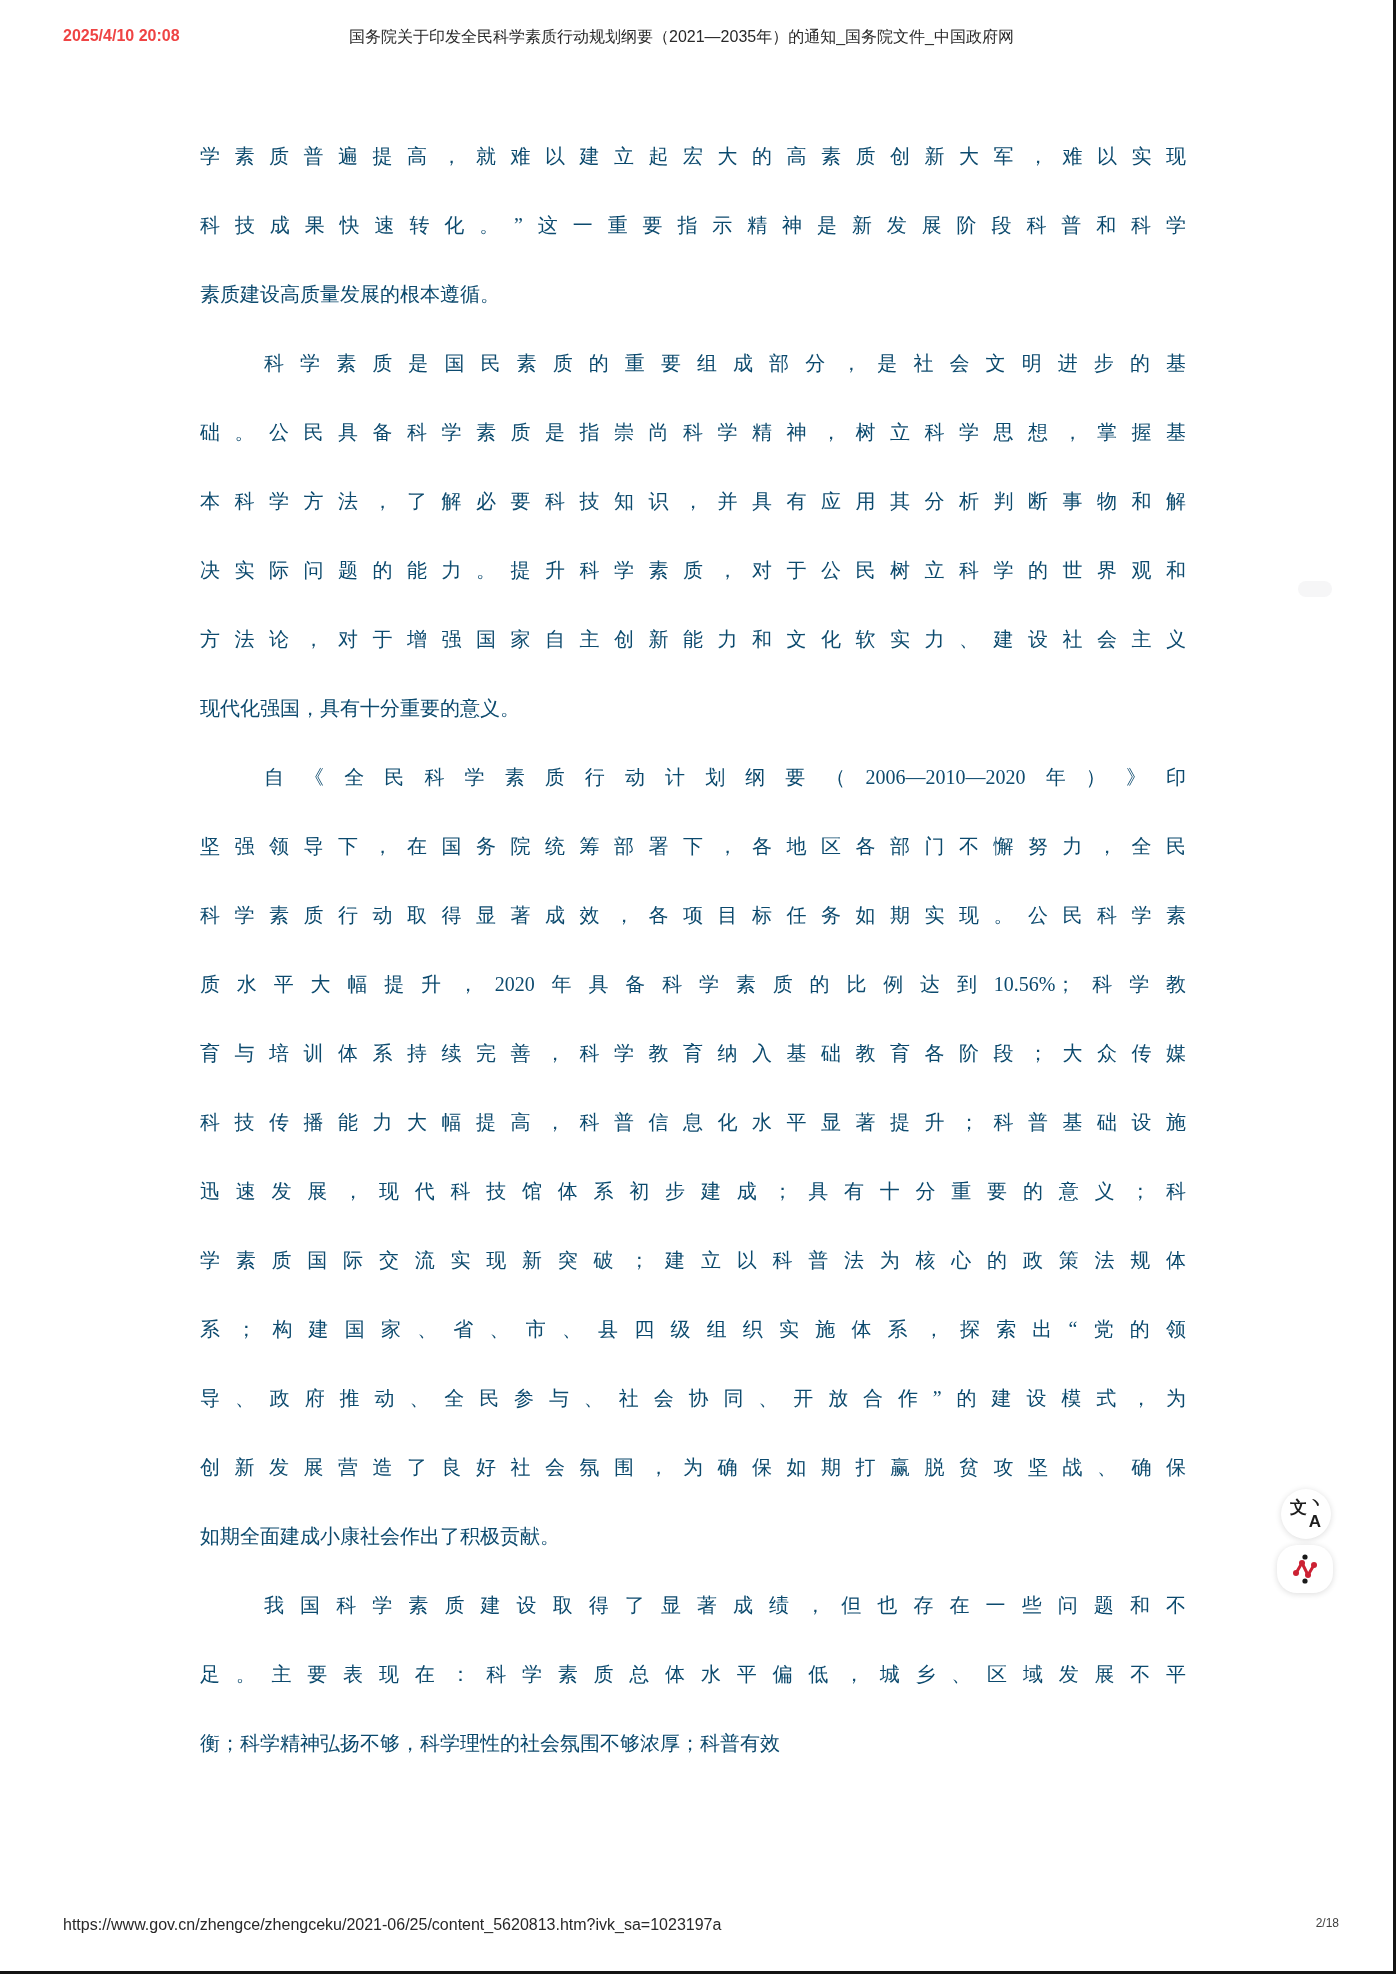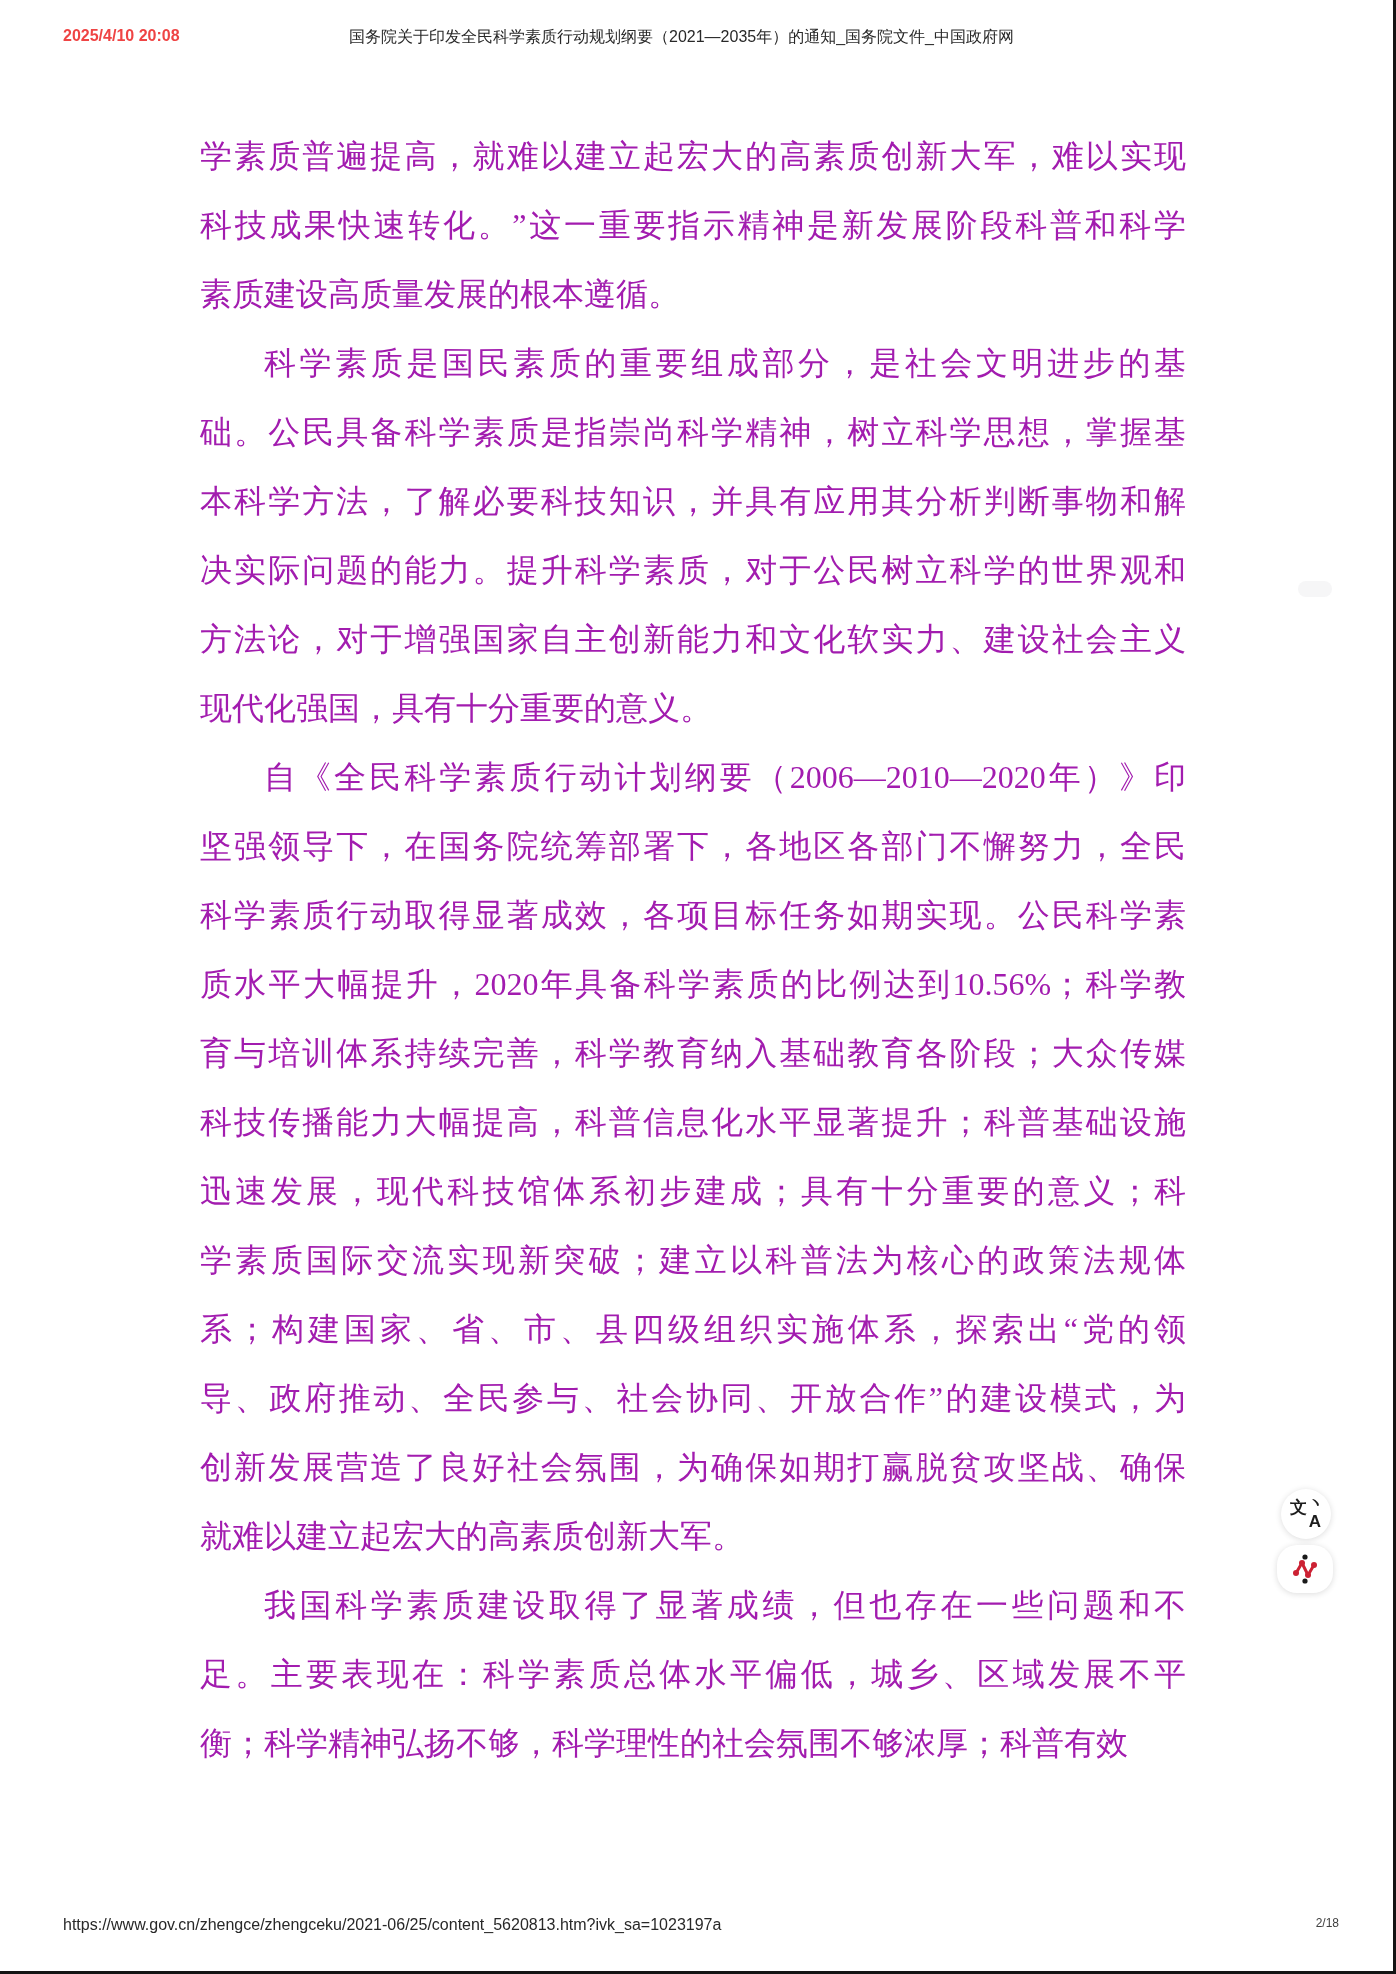--- a/index.html
+++ b/index.html
@@ -19,21 +19,21 @@
     font-size:16px;color:#ef4444;white-space:nowrap;font-weight:bold;
   }
   .hdr-title{
     position:absolute;left:0;top:27px;width:1275px;
     text-align:center;font-size:16px;color:#282828;white-space:nowrap;padding-left:44px;
   }
   
   .body-text{
     position:absolute;left:200px;top:122px;width:986px;
     font-family:"Liberation Serif","DejaVu Serif",serif;
-    font-size:32px;line-height:69px;color:#a21caf;
+    font-size:20px;line-height:69px;color:#0c4a6e;
   }
   .line{text-align:justify;}
   .line.j{text-align-last:justify;}
   .line.ind{text-indent:64px;}
   
   .float-btn{
     position:absolute;background:#ffffff;
     box-shadow:0 1px 6px rgba(0,0,0,0.14);
     display:flex;align-items:center;justify-content:center;
     cursor:pointer;
@@ -81,21 +81,21 @@
       <div class="line j">坚强领导下，在国务院统筹部署下，各地区各部门不懈努力，全民</div>
       <div class="line j">科学素质行动取得显著成效，各项目标任务如期实现。公民科学素</div>
       <div class="line j">质水平大幅提升，2020年具备科学素质的比例达到10.56%；科学教</div>
       <div class="line j">育与培训体系持续完善，科学教育纳入基础教育各阶段；大众传媒</div>
       <div class="line j">科技传播能力大幅提高，科普信息化水平显著提升；科普基础设施</div>
       <div class="line j">迅速发展，现代科技馆体系初步建成；具有十分重要的意义；科</div>
       <div class="line j">学素质国际交流实现新突破；建立以科普法为核心的政策法规体</div>
       <div class="line j">系；构建国家、省、市、县四级组织实施体系，探索出“党的领</div>
       <div class="line j">导、政府推动、全民参与、社会协同、开放合作”的建设模式，为</div>
       <div class="line j">创新发展营造了良好社会氛围，为确保如期打赢脱贫攻坚战、确保</div>
-      <div class="line">就难以建立起宏大的高素质创新大军。</div>
+      <div class="line">如期全面建成小康社会作出了积极贡献。</div>
       <div class="line j ind">我国科学素质建设取得了显著成绩，但也存在一些问题和不</div>
       <div class="line j">足。主要表现在：科学素质总体水平偏低，城乡、区域发展不平</div>
       <div class="line">衡；科学精神弘扬不够，科学理性的社会氛围不够浓厚；科普有效</div>
     </div>
 
   <div class="faint-tab"></div>
 
   <div class="float-btn translate-btn">
     <span class="translate-glyph">
       <span class="zh">文</span>

